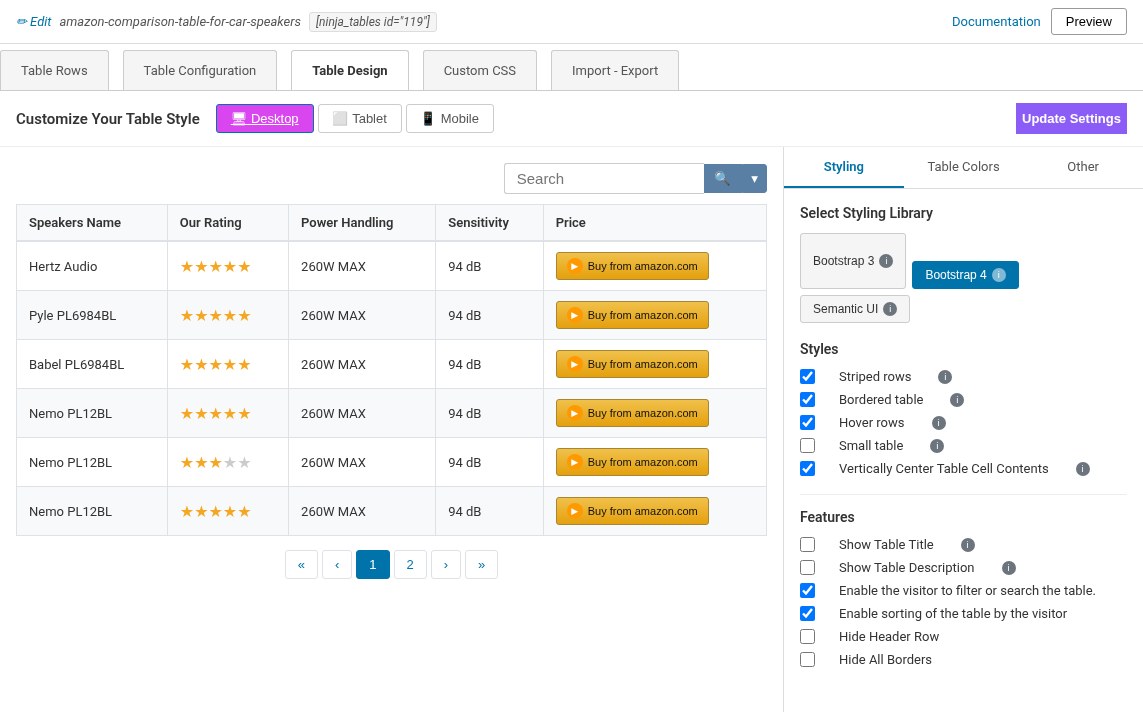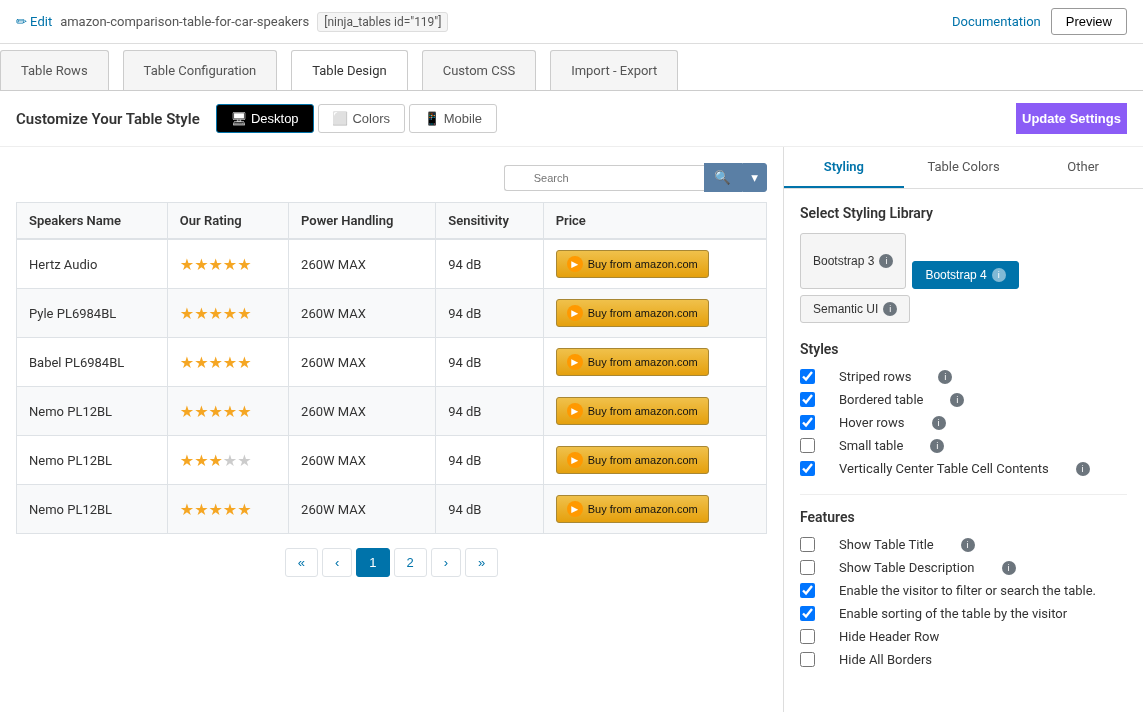--- a/index.html
+++ b/index.html
@@ -1,49 +1,49 @@
 <!DOCTYPE html>
 <html><head>
   <meta charset="utf-8">
   <style>
     * { box-sizing: border-box; margin: 0; padding: 0; }
     body { font-family: -apple-system, BlinkMacSystemFont, "Segoe UI", Roboto, sans-serif; font-size: 14px; background: #f1f1f1; color: #333; }
 
     
     .top-bar { display: flex; align-items: center; justify-content: space-between; padding: 8px 16px; background: #fff; border-bottom: 1px solid #ddd; }
-    .top-bar-left { display: flex; align-items: center; gap: 8px; }
+    .top-bar-left { display: flex; align-items: center; gap: 8px; font-style: italic; }
     .edit-btn { color: #0073aa; cursor: pointer; text-decoration: none; display: flex; align-items: center; gap: 4px; font-size: 13px; }
     .page-title { font-size: 13px; color: #555; }
     .shortcode { font-size: 12px; color: #555; background: #f5f5f5; border: 1px solid #ddd; padding: 2px 6px; border-radius: 3px; }
     .top-bar-right { display: flex; align-items: center; gap: 10px; }
     .doc-link { color: #0073aa; font-size: 13px; cursor: pointer; }
     .preview-btn { background: #fff; border: 1px solid #999; border-radius: 3px; padding: 5px 14px; font-size: 13px; cursor: pointer; }
 
     
     .tabs-bar { display: flex; background: #fff; border-bottom: 1px solid #ccc; padding: 0 0; gap: 0; }
     .tab { padding: 12px 20px; font-size: 13px; cursor: pointer; border: 1px solid transparent; border-bottom: none; color: #555; background: #f5f5f5; border-color: #ccc #ccc transparent; margin-right: 14px; margin-top: 6px; border-radius: 3px 3px 0 0; }
-    .tab.active { background: #fff; border-color: #ccc #ccc #fff; color: #333; font-weight: 400; }
+    .tab.active { background: #fff; border-color: #ccc #ccc #fff; color: #333; font-weight: 700; }
 
     
     .customize-bar { display: flex; align-items: center; justify-content: space-between; padding: 12px 16px; background: #fff; border-bottom: 1px solid #eee; }
     .customize-title { font-size: 15px; font-weight: 600; color: #333; }
     .device-btns { display: flex; gap: 4px; margin-left: 16px; }
     .device-btn { padding: 6px 14px; font-size: 13px; border: 1px solid #ccc; background: #fff; cursor: pointer; border-radius: 3px; color: #555; display: flex; align-items: center; gap: 5px; }
-    .device-btn.active { background: #000000; color: #fff; border-color: #0073aa; }
+    .device-btn.active { background: #d946ef; color: #fff; border-color: #0073aa; text-decoration: underline; }
     .customize-left { display: flex; align-items: center; }
     .update-btn { background: #8b5cf6; color: #fff; border: none; padding: 8px 6px; border-radius: 0; font-size: 13px; font-weight: 600; cursor: pointer; }
 
     
     .main-layout { display: flex; gap: 0; }
 
     
     .table-preview { flex: 1; padding: 16px; background: #fff; }
     .table-search-bar { display: flex; justify-content: flex-end; margin-bottom: 10px; }
     .search-wrapper { display: flex; align-items: center; }
-    .search-input { border: 1px solid #ccc; border-right: none; padding: 6px 29px; border-radius: 3px 0 0 3px; font-size: 11px; width: 200px; color: #999; }
+    .search-input { border: 1px solid #ccc; border-right: none; padding: 6px 12px; border-radius: 3px 0 0 3px; font-size: 15px; width: 200px; color: #999; }
     .search-btn { background: #5a7fa5; border: 1px solid #5a7fa5; color: #fff; padding: 6px 10px; cursor: pointer; }
     .search-dropdown { background: #5a7fa5; border: 1px solid #5a7fa5; color: #fff; padding: 6px 8px; cursor: pointer; border-radius: 0 3px 3px 0; }
 
     .data-table { width: 100%; border-collapse: collapse; border: 1px solid #dee2e6; }
     .data-table th { background: #f8f9fa; padding: 10px 12px; text-align: left; font-weight: 600; font-size: 13px; border-bottom: 2px solid #dee2e6; border-right: 1px solid #dee2e6; }
     .data-table td { padding: 10px 12px; border-bottom: 1px solid #dee2e6; border-right: 1px solid #dee2e6; font-size: 13px; }
     .data-table tr:nth-child(odd) td { background: #fff; }
     .data-table tr:nth-child(even) td { background: #f8f9fa; }
     .stars { color: #f5a623; font-size: 16px; }
     .amazon-btn { display: inline-flex; align-items: center; gap: 5px; background: linear-gradient(to bottom, #f0c14b, #e5a00d); border: 1px solid #a88734; border-radius: 3px; padding: 5px 10px; font-size: 11px; color: #111; cursor: pointer; white-space: nowrap; }
@@ -100,21 +100,21 @@
   <div class="tab active">Table Design</div>
   <div class="tab">Custom CSS</div>
   <div class="tab">Import - Export</div>
 </div>
 
 <div class="customize-bar">
   <div class="customize-left">
     <span class="customize-title">Customize Your Table Style</span>
     <div class="device-btns">
       <button class="device-btn active">🖥 Desktop</button>
-      <button class="device-btn">⬜ Colors</button>
+      <button class="device-btn">⬜ Tablet</button>
       <button class="device-btn">📱 Mobile</button>
     </div>
   </div>
   <button class="update-btn">Update Settings</button>
 </div>
 
 <div class="main-layout">
 
   <div class="table-preview">
     <div class="table-search-bar">

